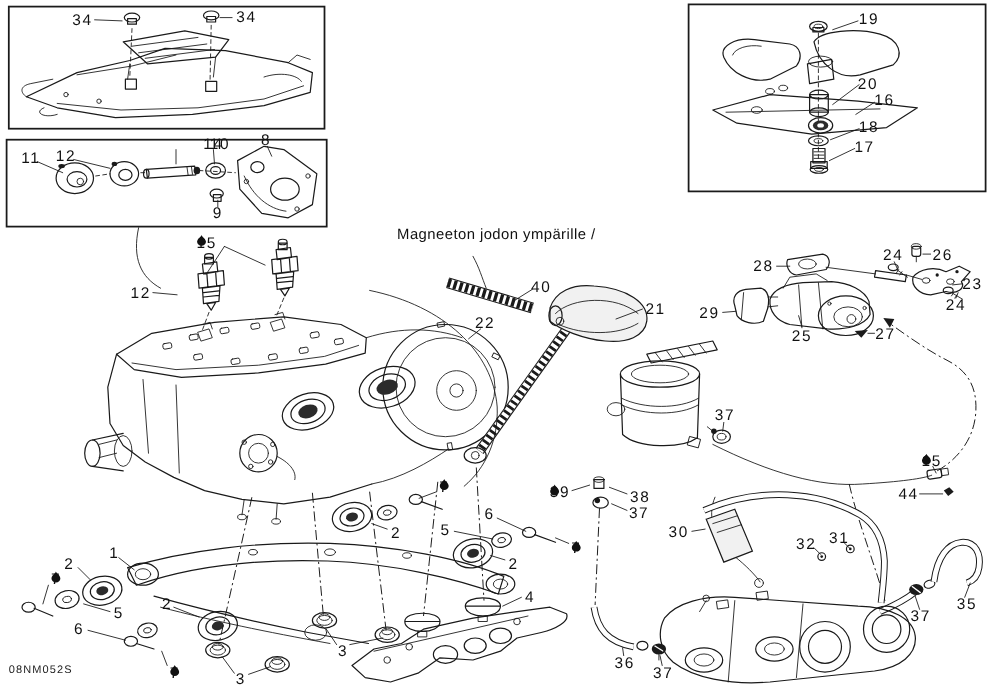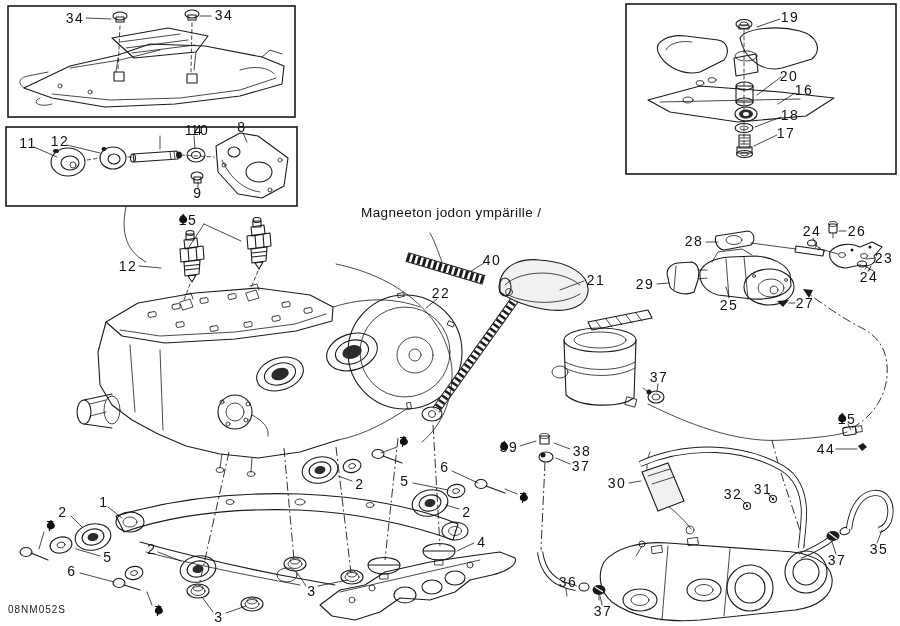--- a/index.html
+++ b/index.html
@@ -620,21 +620,21 @@
       </div>
       <div class="callout" style="left: 219px; top: 617px;">
         <span>3</span>
       </div>
       <div class="callout" style="left: 312px; top: 591px;">
         <span>3</span>
       </div>
       <div class="callout" style="left: 482px; top: 542px;">
         <span>4</span>
       </div>
-      <div class="callout" style="left: 568px; top: 582px;">
+      <div class="callout" style="left: 568px; top: 602px;">
         <span>36</span>
       </div>
       <div class="callout" style="left: 603px; top: 611px;">
         <span>37</span>
       </div>
       <div class="callout" style="left: 837px; top: 560px;">
         <span>37</span>
       </div>
       <div class="callout" style="left: 879px; top: 549px;">
         <span>35</span>

